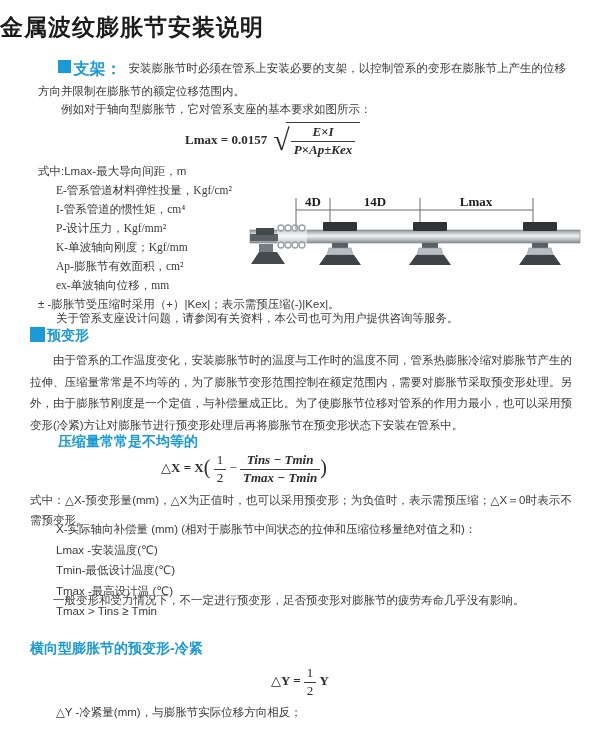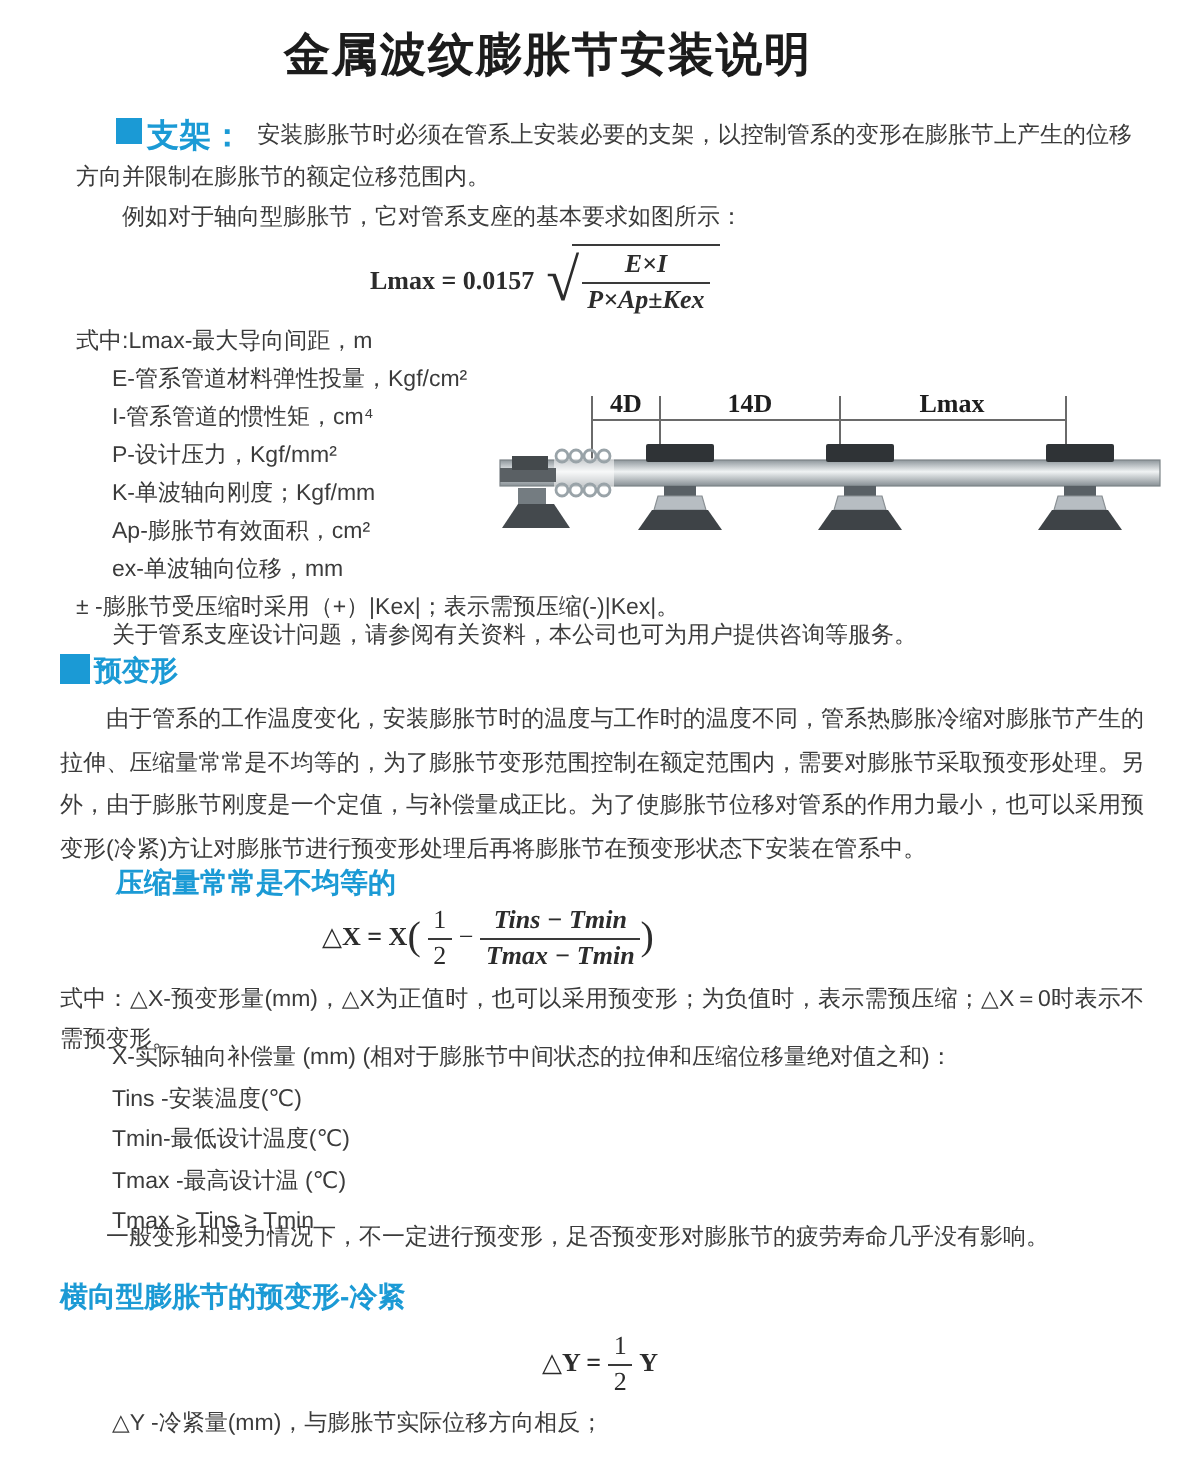--- a/index.html
+++ b/index.html
@@ -2,55 +2,55 @@
 <html><head>
 <meta charset="utf-8">
 <style>
   html,body{margin:0;padding:0;background:#ffffff;}
   .page{
     position:relative;width:600px;height:737px;background:#fff;overflow:hidden;
     font-family:"Liberation Sans","DejaVu Sans",sans-serif;color:#3b3b3b;font-size:11.5px;
   }
   .abs{position:absolute;}
   
-  .title{left:0;top:12px;width:548px;text-align:center;font-size:23px;font-weight:700;color:#1c1c1c;letter-spacing:1px;}
+  .title{left:0;top:12px;width:548px;text-align:left;font-size:23px;font-weight:700;color:#1c1c1c;letter-spacing:1px;}
   
-  .sec1{left:38px;top:58px;width:528px;line-height:21px;text-align:justify;text-indent:1.7em;}
+  .sec1{left:38px;top:58px;width:528px;line-height:21px;text-align:justify;text-indent:1.7em;font-family:Liberation Mono, monospace;}
   .marker-sq{display:inline-block;width:13px;height:13px;background:#1b9ad5;margin-right:3px;vertical-align:-1px;}
   .marker-txt{color:#1b9ad5;font-size:16px;font-weight:700;margin-right:7px;vertical-align:-2px;}
   .example{left:38px;top:99px;width:528px;line-height:20px;text-indent:2em;}
   
   .serif{font-family:"Liberation Serif","DejaVu Serif",serif;color:#2c2c2c;}
   .formula1{left:185px;top:122px;font-size:13px;font-weight:700;}
   .sqrt{font-size:30px;font-weight:400;vertical-align:-6px;margin:0 -4px 0 6px;}
   .radicand{display:inline-block;border-top:1.6px solid #3a3a3a;padding:2px 5px 0 5px;}
   .frac{display:inline-block;vertical-align:middle;text-align:center;line-height:1.15;}
   .frac .fnum{display:block;border-bottom:1px solid #3a3a3a;padding:0 3px 1px 3px;}
   .frac .fden{display:block;padding:1px 3px 0 3px;}
   .ital{font-style:italic;font-weight:700;}
   
   .vars{left:38px;top:162px;width:250px;}
   .vars .vline{line-height:19px;white-space:nowrap;}
-  .vars .ind{padding-left:18px;}
+  .vars .ind{padding-left:18px;font-family:Liberation Serif, serif;}
   .consult{left:56px;top:309px;width:520px;line-height:19px;}
   
   .diagram{left:248px;top:192px;}
   
   .sec-head{color:#1b9ad5;font-size:14px;font-weight:700;}
   .head-pre{left:30px;top:327px;}
   .sec-head .marker-sq{width:15px;height:15px;vertical-align:-2px;margin-right:2px;}
   .para2{left:30px;top:350px;width:542px;line-height:21.5px;text-align:justify;text-indent:2em;}
   .head-axial{left:58px;top:433px;}
   .formula2{left:0;top:453px;width:488px;text-align:center;font-size:13px;}
   .paren{font-size:20px;vertical-align:-2px;font-weight:400;}
   .flhs{font-weight:700;}
   .where{left:30px;top:490px;width:542px;line-height:20px;text-align:justify;}
   .defs{left:56px;top:519px;width:520px;}
   .defs .dline{line-height:20.5px;white-space:nowrap;}
-  .note-general{left:30px;top:609px;width:542px;line-height:20px;text-indent:2em;font-family:Liberation Serif, serif;}
+  .note-general{left:30px;top:590px;width:542px;line-height:20px;text-indent:2em;font-family:Liberation Serif, serif;}
   .head-lateral{left:30px;top:640px;}
   .formula3{left:0;top:666px;width:600px;text-align:center;font-size:13px;}
   .last-note{left:56px;top:703px;width:520px;line-height:19px;}
   
   .dimlabel{font-family:"Liberation Serif","DejaVu Serif",serif;font-weight:700;font-size:13px;fill:#1e1e1e;}
 </style>
 </head>
 <body>
 
 <div class="page">
@@ -152,21 +152,21 @@
     <span class="flhs">△X = X</span><span class="paren">(</span>
     <span class="frac"><span class="fnum">1</span><span class="fden">2</span></span>
     <span>−</span>
     <span class="frac ital"><span class="fnum">Tins − Tmin</span><span class="fden">Tmax − Tmin</span></span><span class="paren">)</span>
   </div>
 
   <div class="abs where">式中：△X-预变形量(mm)，△X为正值时，也可以采用预变形；为负值时，表示需预压缩；△X＝0时表示不需预变形。</div>
 
   <div class="abs defs">
     <div class="dline">X-实际轴向补偿量 (mm) (相对于膨胀节中间状态的拉伸和压缩位移量绝对值之和)：</div>
-    <div class="dline">Tins -安装温度(℃)</div>
+    <div class="dline">Lmax -安装温度(℃)</div>
     <div class="dline">Tmin-最低设计温度(℃)</div>
     <div class="dline">Tmax -最高设计温 (℃)</div>
     <div class="dline">Tmax &gt; Tins ≥ Tmin</div>
   </div>
 
   <div class="abs note-general">一般变形和受力情况下，不一定进行预变形，足否预变形对膨胀节的疲劳寿命几乎没有影响。</div>
 
   <div class="abs sec-head head-lateral">横向型膨胀节的预变形-冷紧</div>
 
   <div class="abs formula3 serif">

